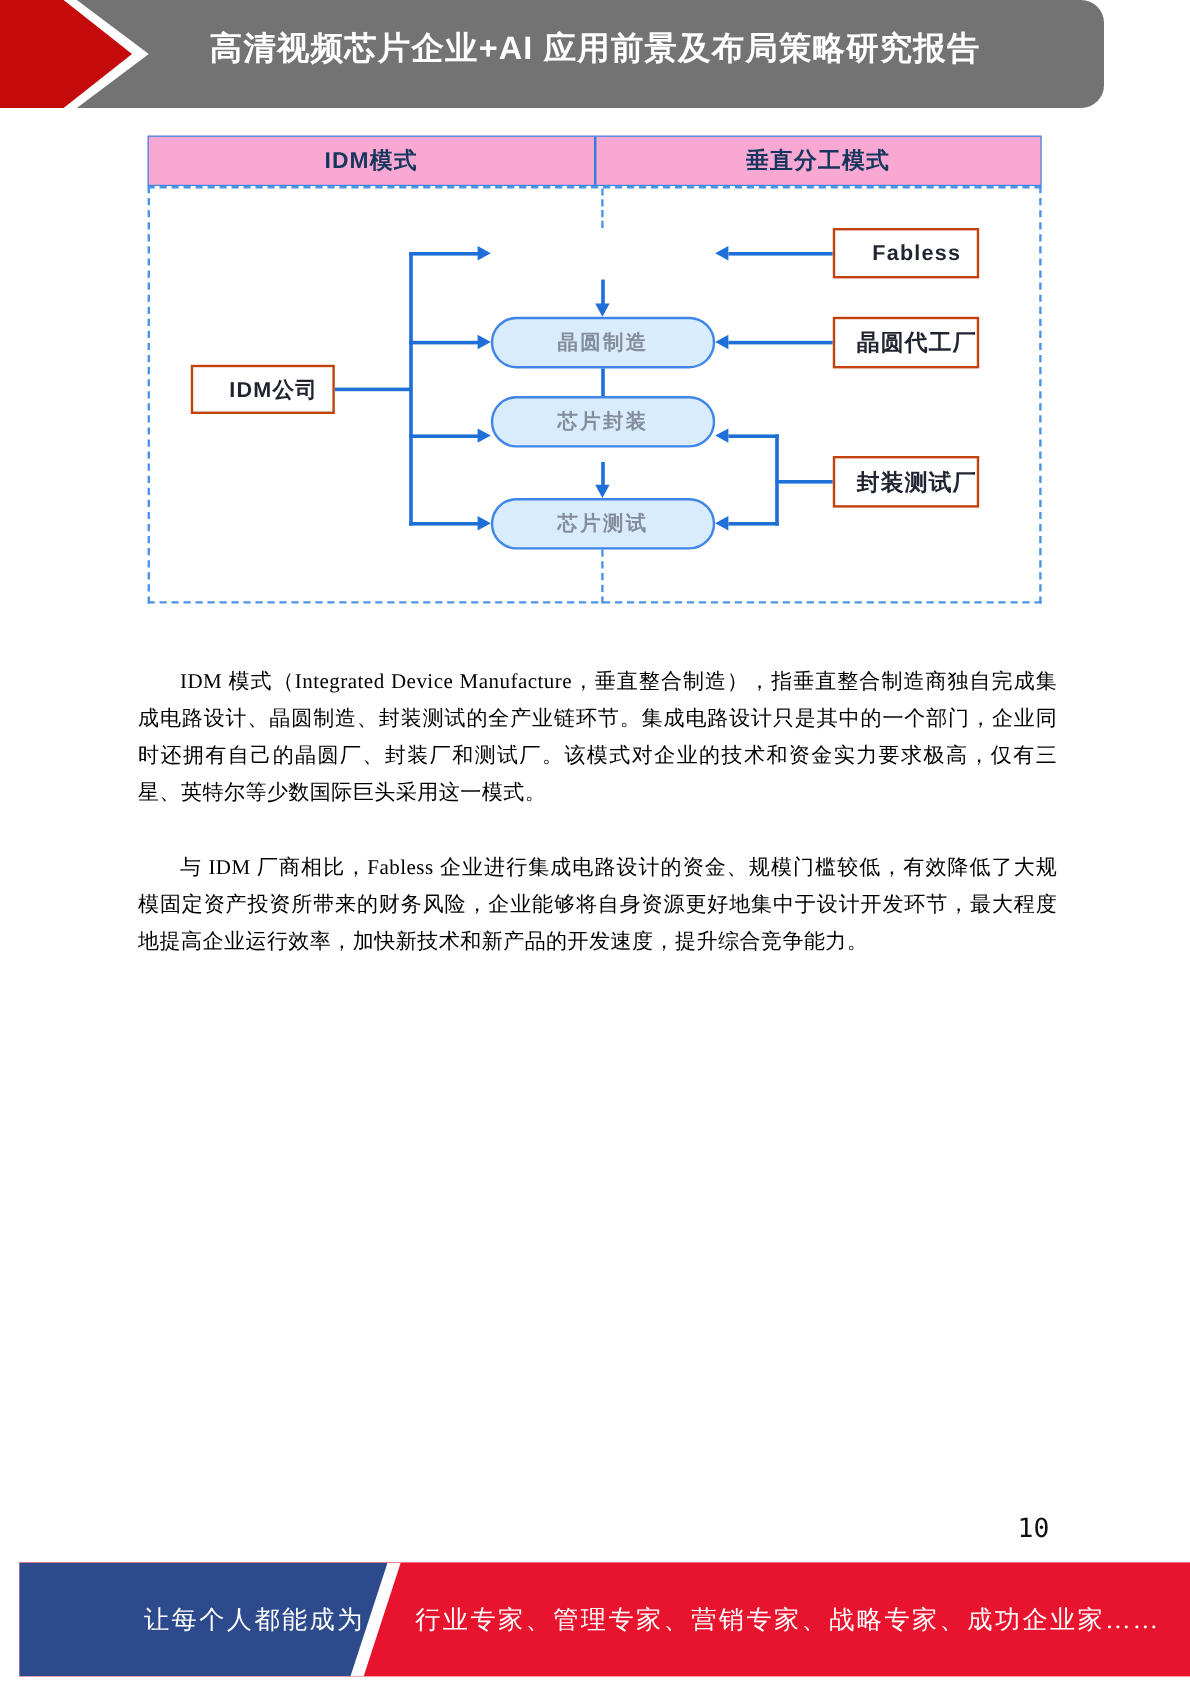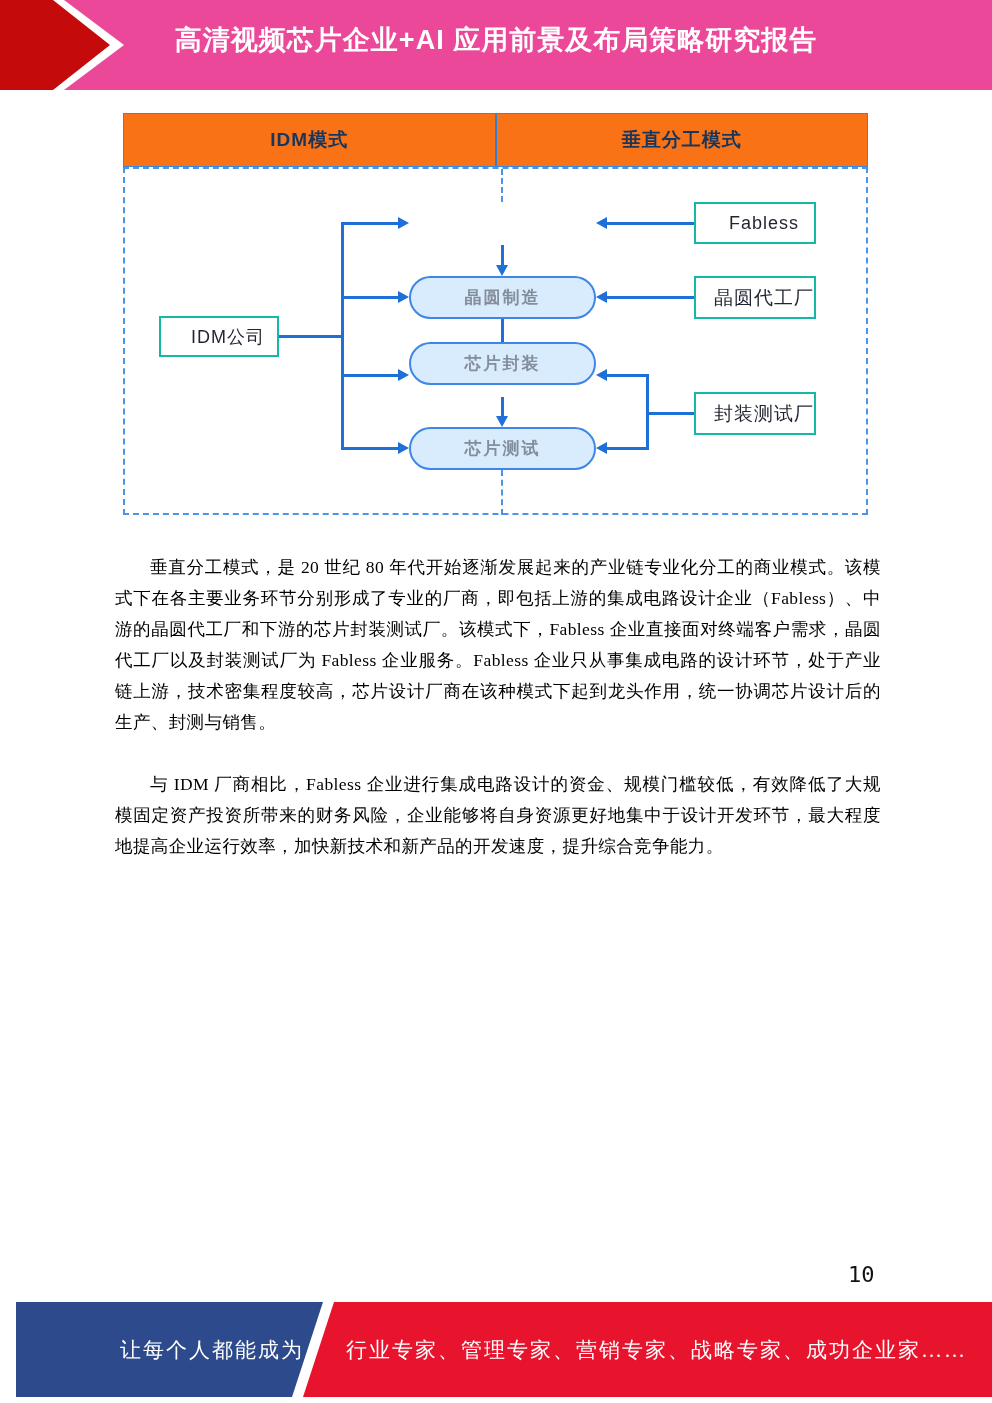--- a/index.html
+++ b/index.html
@@ -8,22 +8,23 @@
     width: 992px; height: 1403px;
     background: #ffffff;
     font-family: "Liberation Serif", serif;
     position: relative;
     overflow: hidden;
   }
   .page { position: absolute; inset: 0; width: 992px; height: 1403px; background: #fff; }
 
   
   .banner {
-    position: absolute; left: 0; top: 0; width: 992px; height: 90px;
-    background: #ec4899;
+    position: absolute; left: 0; top: 0; width: 920px; height: 90px;
+    background: #737373;
+    border-radius: 19px;
   }
   .banner-title {
     position: absolute; left: 0; top: 22px; width: 992px;
     text-align: center;
     color: #ffffff; font-family: "Liberation Sans", sans-serif;
     font-weight: bold; font-size: 27px; letter-spacing: 1px;
   }
   .chevron-white {
     position: absolute; left: 0; top: 0; width: 130px; height: 90px;
     background: #ffffff;
@@ -31,22 +32,22 @@
   }
   .chevron-red {
     position: absolute; left: 0; top: 0; width: 130px; height: 90px;
     background: #c40a0a;
     clip-path: polygon(0 0, 53px 0, 110px 45px, 53px 90px, 0 90px);
   }
 
   
   .diagram { position: absolute; left: 123px; top: 113px; width: 745px; }
   .diagram-header {
-    display: flex; width: 745px; height: 54px;
-    background: #f97316; border: 1px solid #3a87e0;
+    display: flex; width: 745px; height: 42px;
+    background: #f9a8d4; border: 1px solid #3a87e0;
   }
   .diagram-header .cell {
     flex: 1; display: flex; align-items: center; justify-content: center;
     color: #17365d; font-family: "Liberation Sans", sans-serif;
     font-weight: bold; font-size: 19px; letter-spacing: 1px;
   }
   .diagram-header .cell + .cell { border-left: 2px solid #2e7fd6; }
   .diagram-body {
     position: relative; width: 745px; height: 348px;
     border: 2px dashed #4a94ea; background: #ffffff;
@@ -54,24 +55,24 @@
   .pill {
     position: absolute; left: 284px; width: 187px; height: 43px;
     background: #d9ecfd; border: 2px solid #3f86e8; border-radius: 22px;
     display: flex; align-items: center; justify-content: center;
     color: #848d9b; font-family: "Liberation Sans", sans-serif;
     font-weight: bold; font-size: 17px; letter-spacing: 2px;
     z-index: 3;
   }
   .pill-1 { top: 33px; } .pill-2 { top: 107px; } .pill-3 { top: 173px; } .pill-4 { top: 258px; }
   .side-box {
-    position: absolute; background: #ffffff; border: 2px solid #14b8a6;
+    position: absolute; background: #ffffff; border: 2px solid #c2410c;
     display: flex; align-items: center; justify-content: center;
     color: #1f2430; font-family: "Liberation Sans", sans-serif;
-    font-weight: normal; font-size: 18px; letter-spacing: 1px;
+    font-weight: bold; font-size: 18px; letter-spacing: 1px;
     z-index: 3;
     padding-left: 18px;
   }
   .box-idm    { left: 34px;  top: 147px; width: 120px; height: 41px; }
   .box-fabless{ left: 569px; top: 33px;  width: 122px; height: 42px; }
   .box-foundry{ left: 569px; top: 107px; width: 122px; height: 43px; font-size: 19px; }
   .box-osat   { left: 569px; top: 223px; width: 122px; height: 43px; font-size: 19px; }
 
   .h-line { position: absolute; height: 3px; background: #1e6fd8; z-index: 1; }
   .v-line { position: absolute; width: 3px;  background: #1e6fd8; z-index: 1; }
@@ -187,21 +188,21 @@
       <div class="h-line" style="left:521px; top:243px; width:48px;"></div>
       <div class="v-line" style="left:521px; top:205px; height:76px;"></div>
       <div class="h-line" style="left:482px; top:205px; width:42px;"></div>
       <div class="arr-left" style="left:471px; top:200px;"></div>
       <div class="h-line" style="left:482px; top:278px; width:42px;"></div>
       <div class="arr-left" style="left:471px; top:273px;"></div>
     </div>
   </div>
 
   <div class="text-block">
-    <p>垂直分工模式，是 20 世纪 80 年代开始逐渐发展起来的产业链专业化分工的商业模式。该模式下在各主要业务环节分别形成了专业的厂商，即包括上游的集成电路设计企业（Fabless）、中游的晶圆代工厂和下游的芯片封装测试厂。该模式下，Fabless 企业直接面对终端客户需求，晶圆代工厂以及封装测试厂为 Fabless 企业服务。Fabless 企业只从事集成电路的设计环节，处于产业链上游，技术密集程度较高，芯片设计厂商在该种模式下起到龙头作用，统一协调芯片设计后的生产、封测与销售。</p>
+    <p>IDM 模式（Integrated  Device  Manufacture，垂直整合制造），指垂直整合制造商独自完成集成电路设计、晶圆制造、封装测试的全产业链环节。集成电路设计只是其中的一个部门，企业同时还拥有自己的晶圆厂、封装厂和测试厂。该模式对企业的技术和资金实力要求极高，仅有三星、英特尔等少数国际巨头采用这一模式。</p>
     <p>与 IDM 厂商相比，Fabless 企业进行集成电路设计的资金、规模门槛较低，有效降低了大规模固定资产投资所带来的财务风险，企业能够将自身资源更好地集中于设计开发环节，最大程度地提高企业运行效率，加快新技术和新产品的开发速度，提升综合竞争能力。</p>
   </div>
 
   <div class="page-number">10</div>
 
   <div class="footer">
     <div class="footer-red"></div>
     <div class="footer-white-wedge"></div>
     <div class="footer-blue-wedge"></div>
     <div class="footer-left-text">让每个人都能成为</div>

